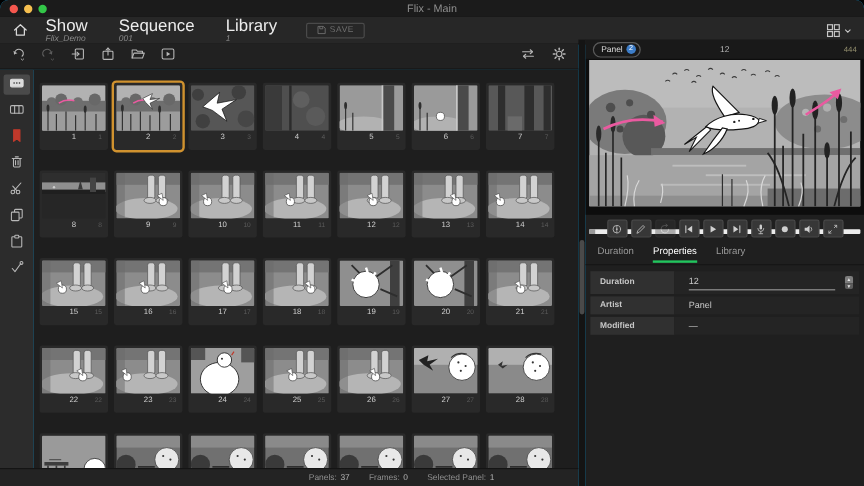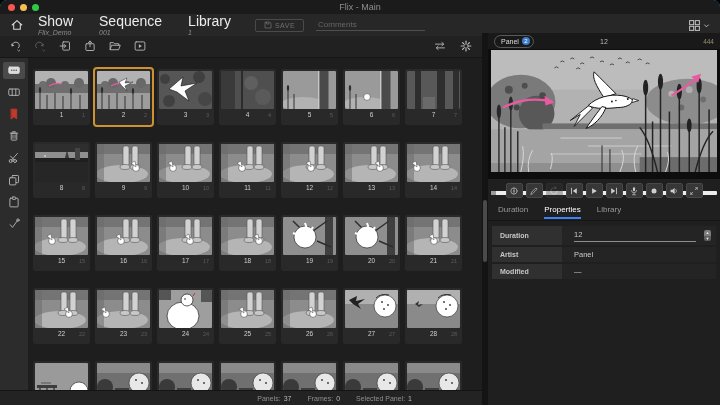--- a/index.html
+++ b/index.html
@@ -57,21 +57,21 @@
   .viewer{position:absolute;top:16px;left:0;right:0;height:130px;background:#0d0d0d;}
   .viewer svg{position:absolute;left:3px;top:1px;}
   .scrub{position:absolute;top:142px;left:3px;width:226px;height:4px;background:#ececec;border-radius:1px;}
   .scrub-lead{position:absolute;left:0;top:0;width:5px;height:4px;background:#9a9a9a;}
   .controls{position:absolute;top:150px;left:0;right:0;display:flex;justify-content:center;gap:3px;}
   .pbtn{width:17px;height:15px;background:#373737;border:1px solid #484848;border-radius:2px;
     display:flex;align-items:center;justify-content:center;box-sizing:border-box;}
   .pbtn.disabled{opacity:.35;}
   .tabs{position:absolute;top:172px;left:10px;right:0;display:flex;gap:16px;font-size:8px;color:#9a9a9a;}
   .tab{padding-bottom:3px;cursor:default;}
-  .tab.active{color:#fff;border-bottom:2px solid #3b82f6;}
+  .tab.active{color:#fff;border-bottom:2px solid #22c55e;}
   .tabline{position:absolute;top:187px;left:0;right:0;height:1px;background:#161616;}
   .props{position:absolute;top:193px;left:4px;right:4px;display:flex;flex-direction:column;gap:2px;}
   .prow{display:flex;min-height:15px;}
   .prow.tall{min-height:19px;}
   .plabel{width:70px;background:#303030;color:#c7c7c7;font-size:7px;font-weight:bold;
     display:flex;align-items:center;padding-left:8px;box-sizing:border-box;}
   .pval{flex:1;color:#c9c9c9;font-size:7.5px;display:flex;align-items:center;padding-left:12px;background:#242424;position:relative;}
   .edit-line{flex:1;border-bottom:1px solid #8f8f8f;padding-bottom:2px;margin-right:20px;}
   .stepper{position:absolute;right:5px;top:4px;width:7px;height:11px;border-radius:2px;overflow:hidden;
     display:flex;flex-direction:column;}
@@ -115,21 +115,20 @@
       <div class="hlabel">Library</div>
       <div class="hvalue">1</div>
     </div>
     <button class="save-btn">
       <svg width="8" height="8" viewBox="0 0 16 16" fill="none" stroke="#6f6f6f" stroke-width="1.5">
         <path d="M2 2 h9 l3 3 v9 H2 z"></path>
           <path d="M5 2 v4 h5 V2"></path>
       </svg>
       <span>SAVE</span>
     </button>
-    <input class="comments" placeholder="Comments" style="">
     <div class="layout-btn">
       <svg width="13" height="13" viewBox="0 0 16 16" fill="none" stroke="#c8c8c8" stroke-width="1.2">
         <rect x="2" y="2" width="5" height="5"></rect>
           <rect x="9" y="2" width="5" height="5"></rect>
         <rect x="2" y="9" width="5" height="5"></rect>
           <rect x="9" y="9" width="5" height="5"></rect>
       </svg>
       <svg width="7" height="7" viewBox="0 0 8 8" fill="none" stroke="#c8c8c8" stroke-width="1">
         <path d="M1.5 3 L4 5.5 L6.5 3"></path>
       </svg>

